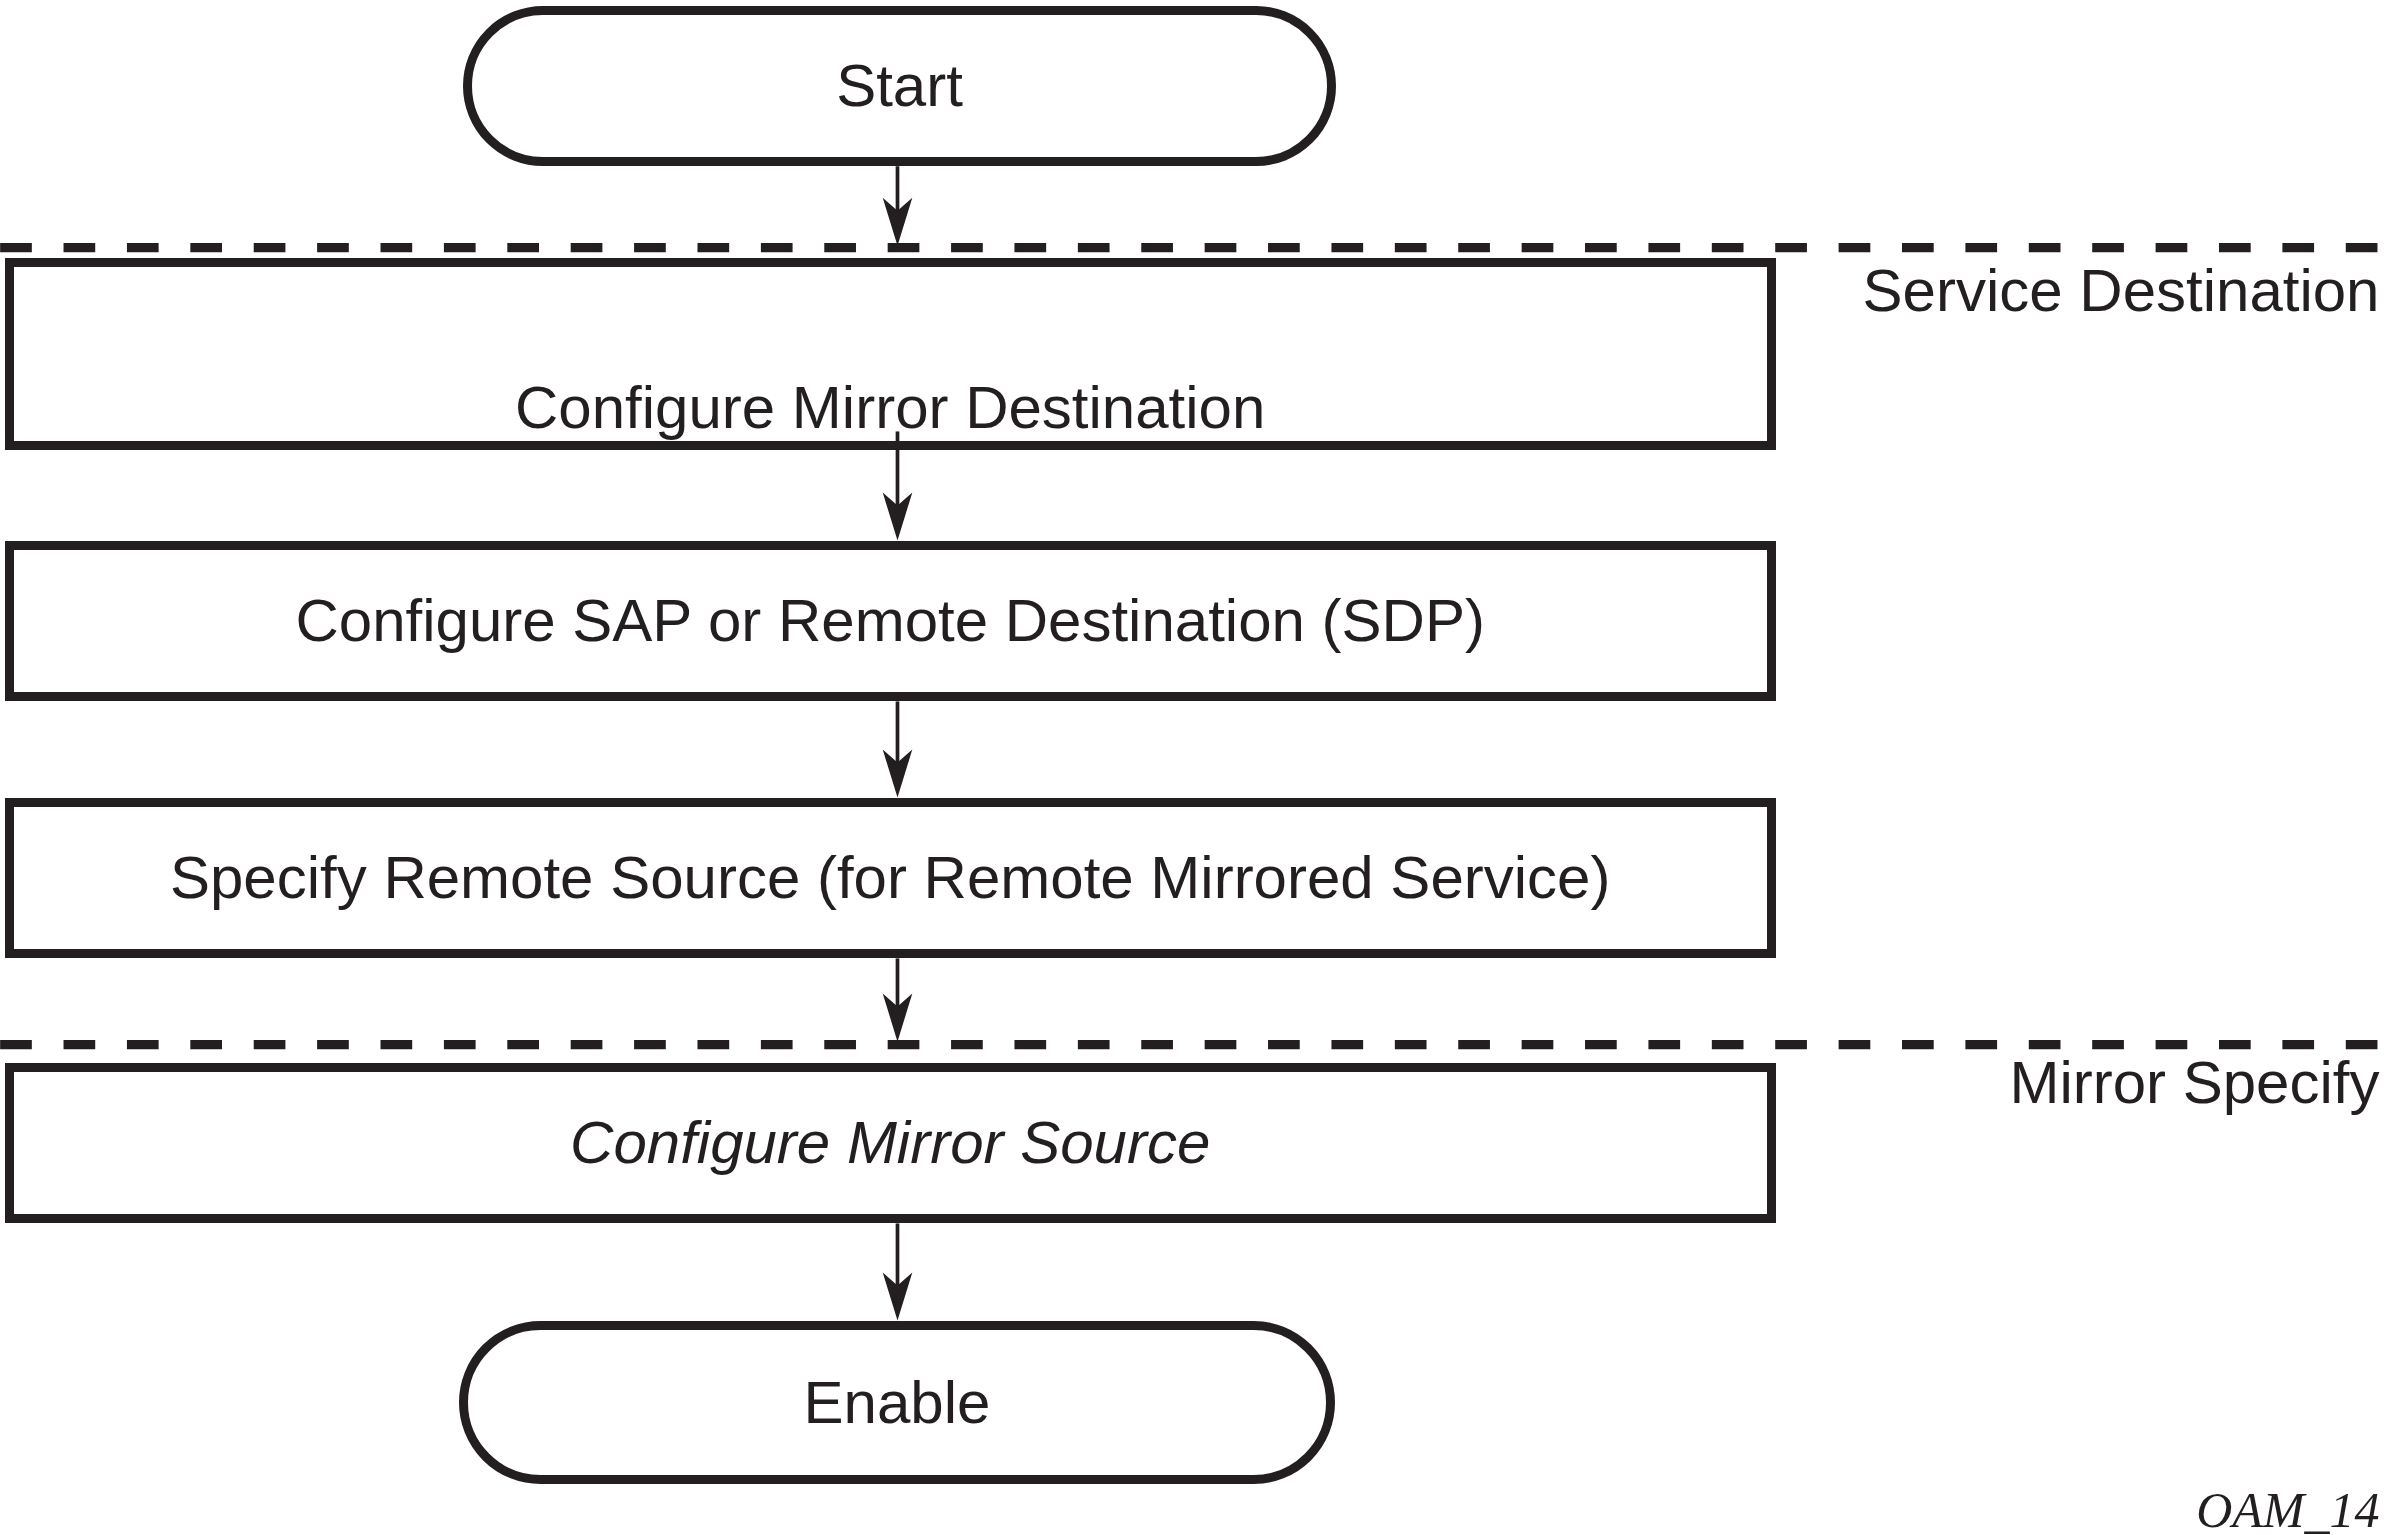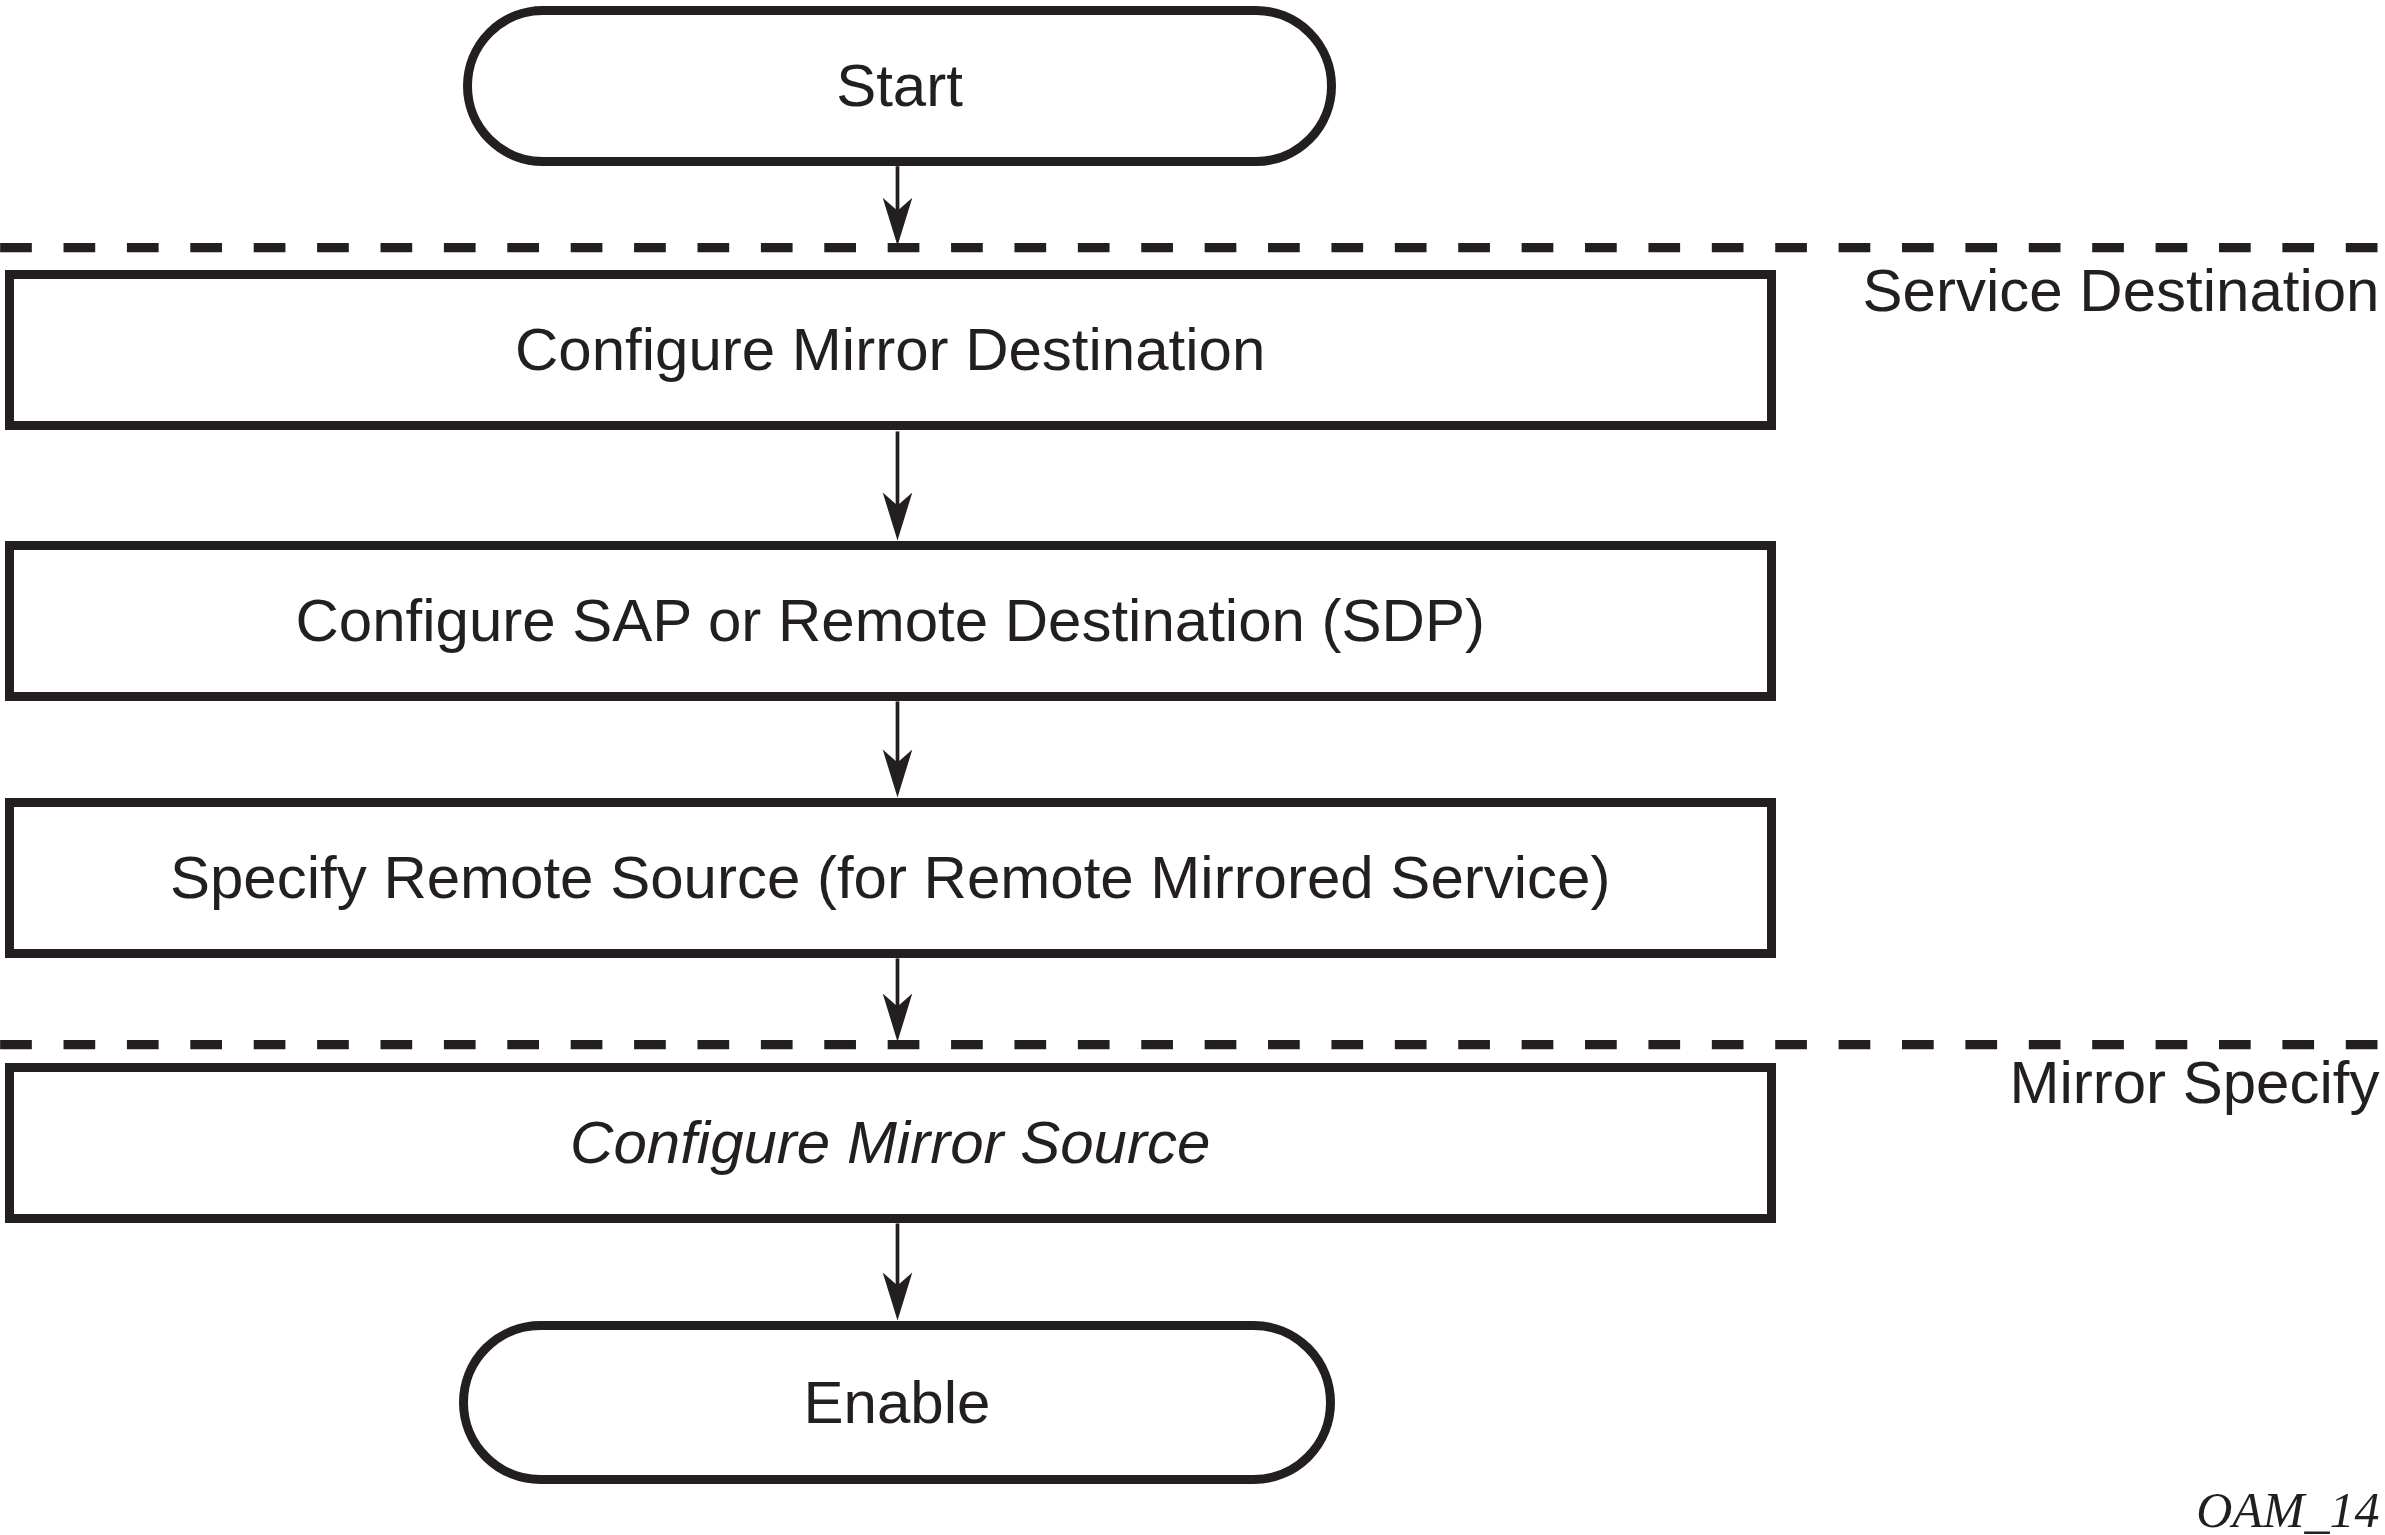--- a/index.html
+++ b/index.html
@@ -43,21 +43,21 @@
     right: 6.5px;
     top: 1481px;
     font-family: "Liberation Serif", serif;
     font-style: italic;
     font-size: 50px;
     white-space: nowrap;
     color: var(--ink);
   }
   
   .n-start  { left: 463px;  top: 5.6px;    width: 873px;  height: 160px; }
-  .n-step1  { left: 4.7px;    top: 270px;  width: 1771px; height: 160px; }
+  .n-step1  { left: 4.7px;    top: 258px;  width: 1771px; height: 192px; align-items: flex-end; }
   .n-step2  { left: 4.7px;    top: 541px;  width: 1771px; height: 160px; align-items: center; }
   .n-step3  { left: 4.7px;    top: 798px;  width: 1771px; height: 160px; }
   .n-step4  { left: 4.7px;    top: 1063px; width: 1771px; height: 160px; font-style: italic; }
   .n-enable { left: 459px;  top: 1321px; width: 876px;  height: 163px; }
   .lbl-dest { top: 261px; }
   .lbl-src  { top: 1053px; }
 </style>
 </head>
 <body>
 

